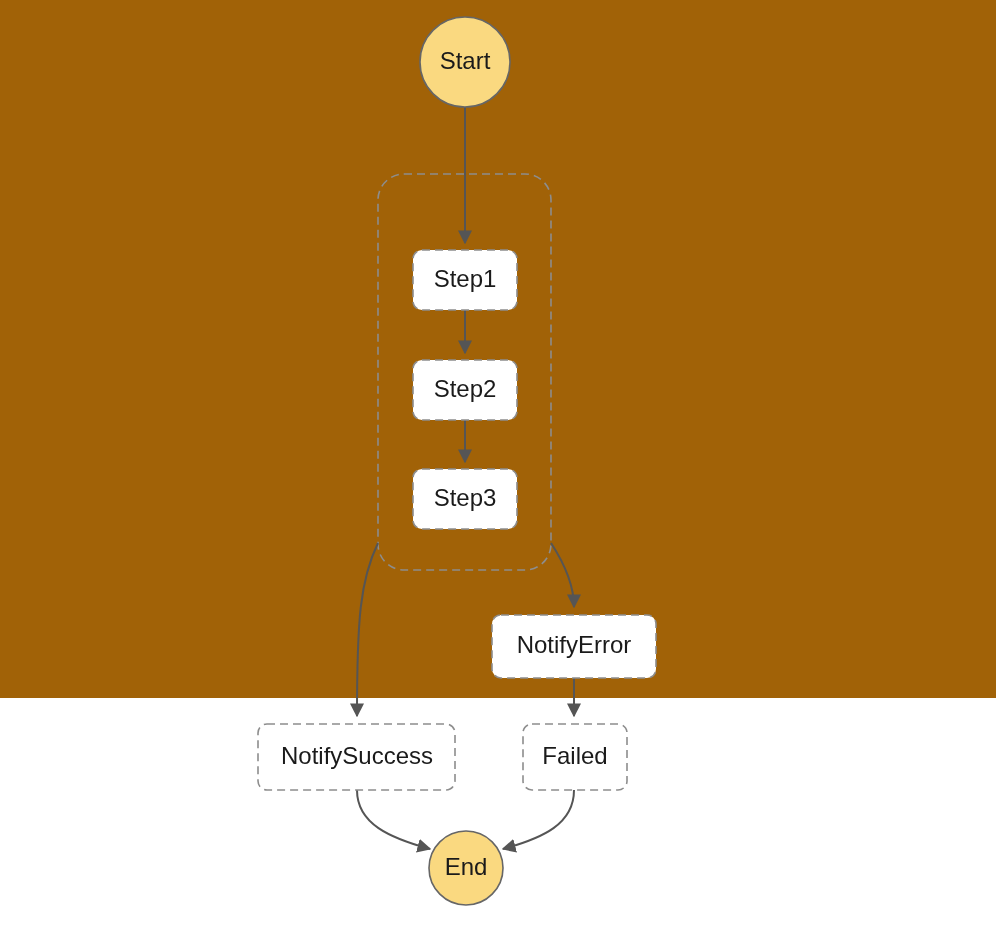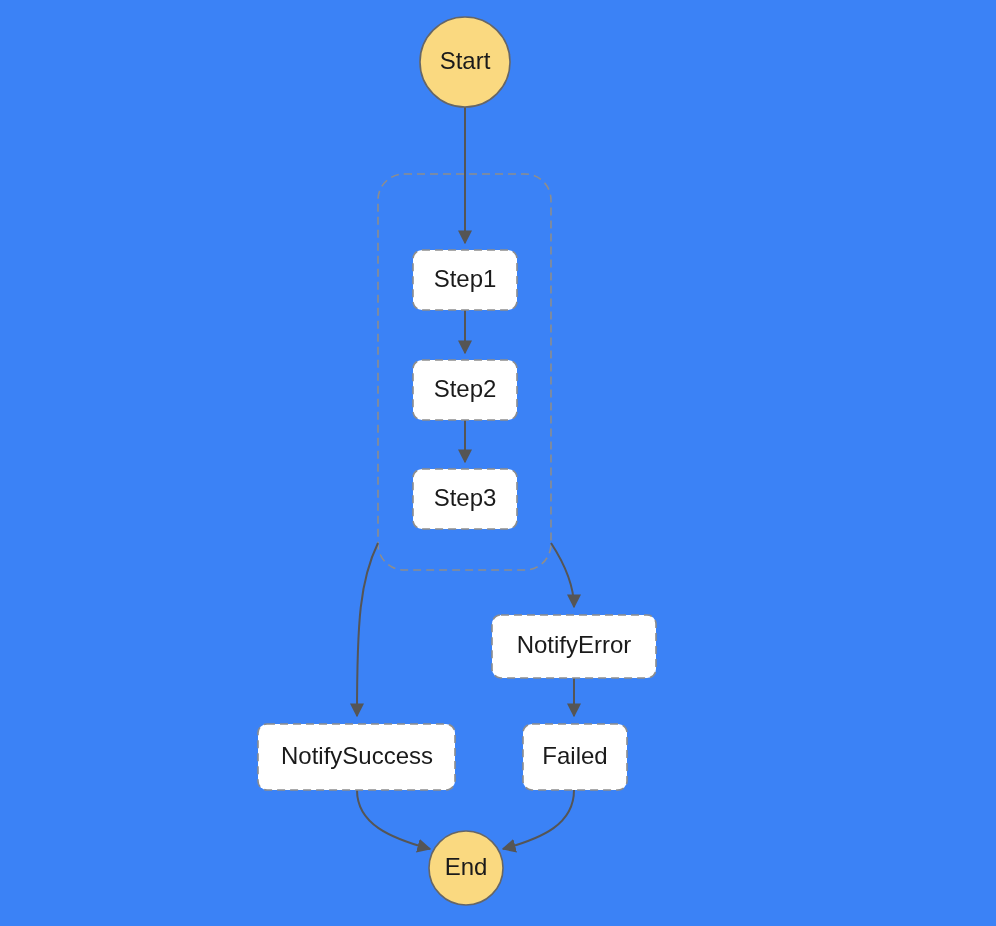--- a/index.html
+++ b/index.html
@@ -9,22 +9,22 @@
   }
   body {
     width: 996px;
     height: 926px;
     font-family: "Liberation Sans", sans-serif;
     overflow: hidden;
   }
   #flowchart-canvas {
     position: relative;
     width: 996px;
-    height: 926px;
-    background: #3b82f6;
+    height: 698px;
+    background: #a16207;
     text-align: right;
   }
   svg.diagram {
     display: block;
     width: 996px;
     height: 926px;
   }
   .node-label {
     font-family: "Liberation Sans", sans-serif;
     font-size: 24px;

